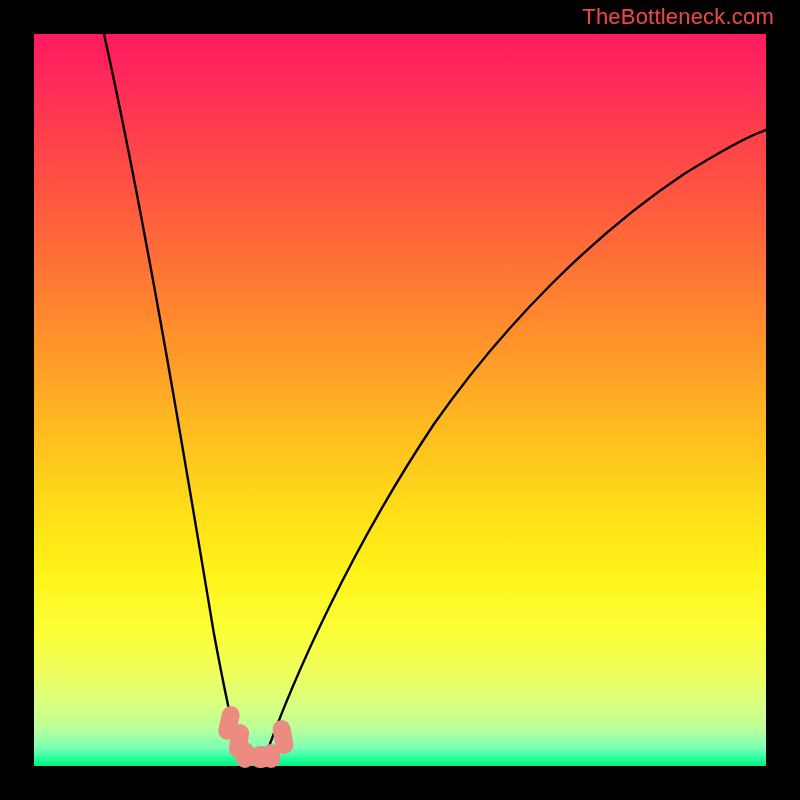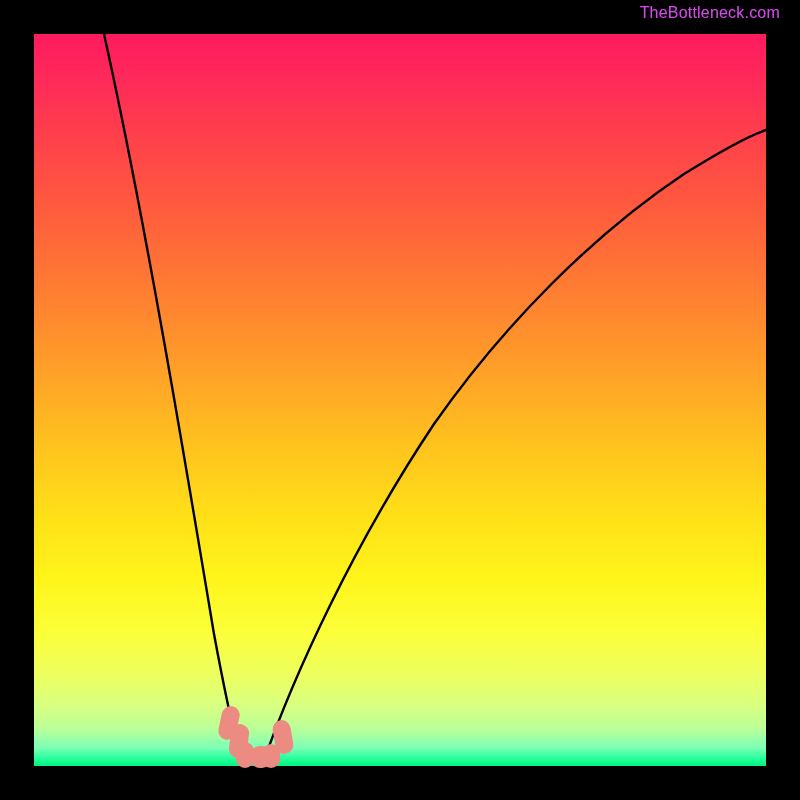--- a/index.html
+++ b/index.html
@@ -40,23 +40,23 @@
       #d6ff83 92%,
       #b9ff9a 95%,
       #7dffb5 97.5%,
       #24ff9c 99%,
       #00f47a 100%
     );
   }
   .watermark {
     position: absolute;
     top: 4px;
-    right: 20px;
-    color: #d946ef;
-    font-size: 16px;
+    right: 26px;
+    color: #ef4444;
+    font-size: 22px;
     letter-spacing: 0.2px;
     font-weight: 400;
     pointer-events: none;
     text-shadow: 0 0 1px rgba(255,255,255,0.15);
   }
   svg.curve {
     position: absolute;
     inset: 0;
     width: 100%;
     height: 100%;

